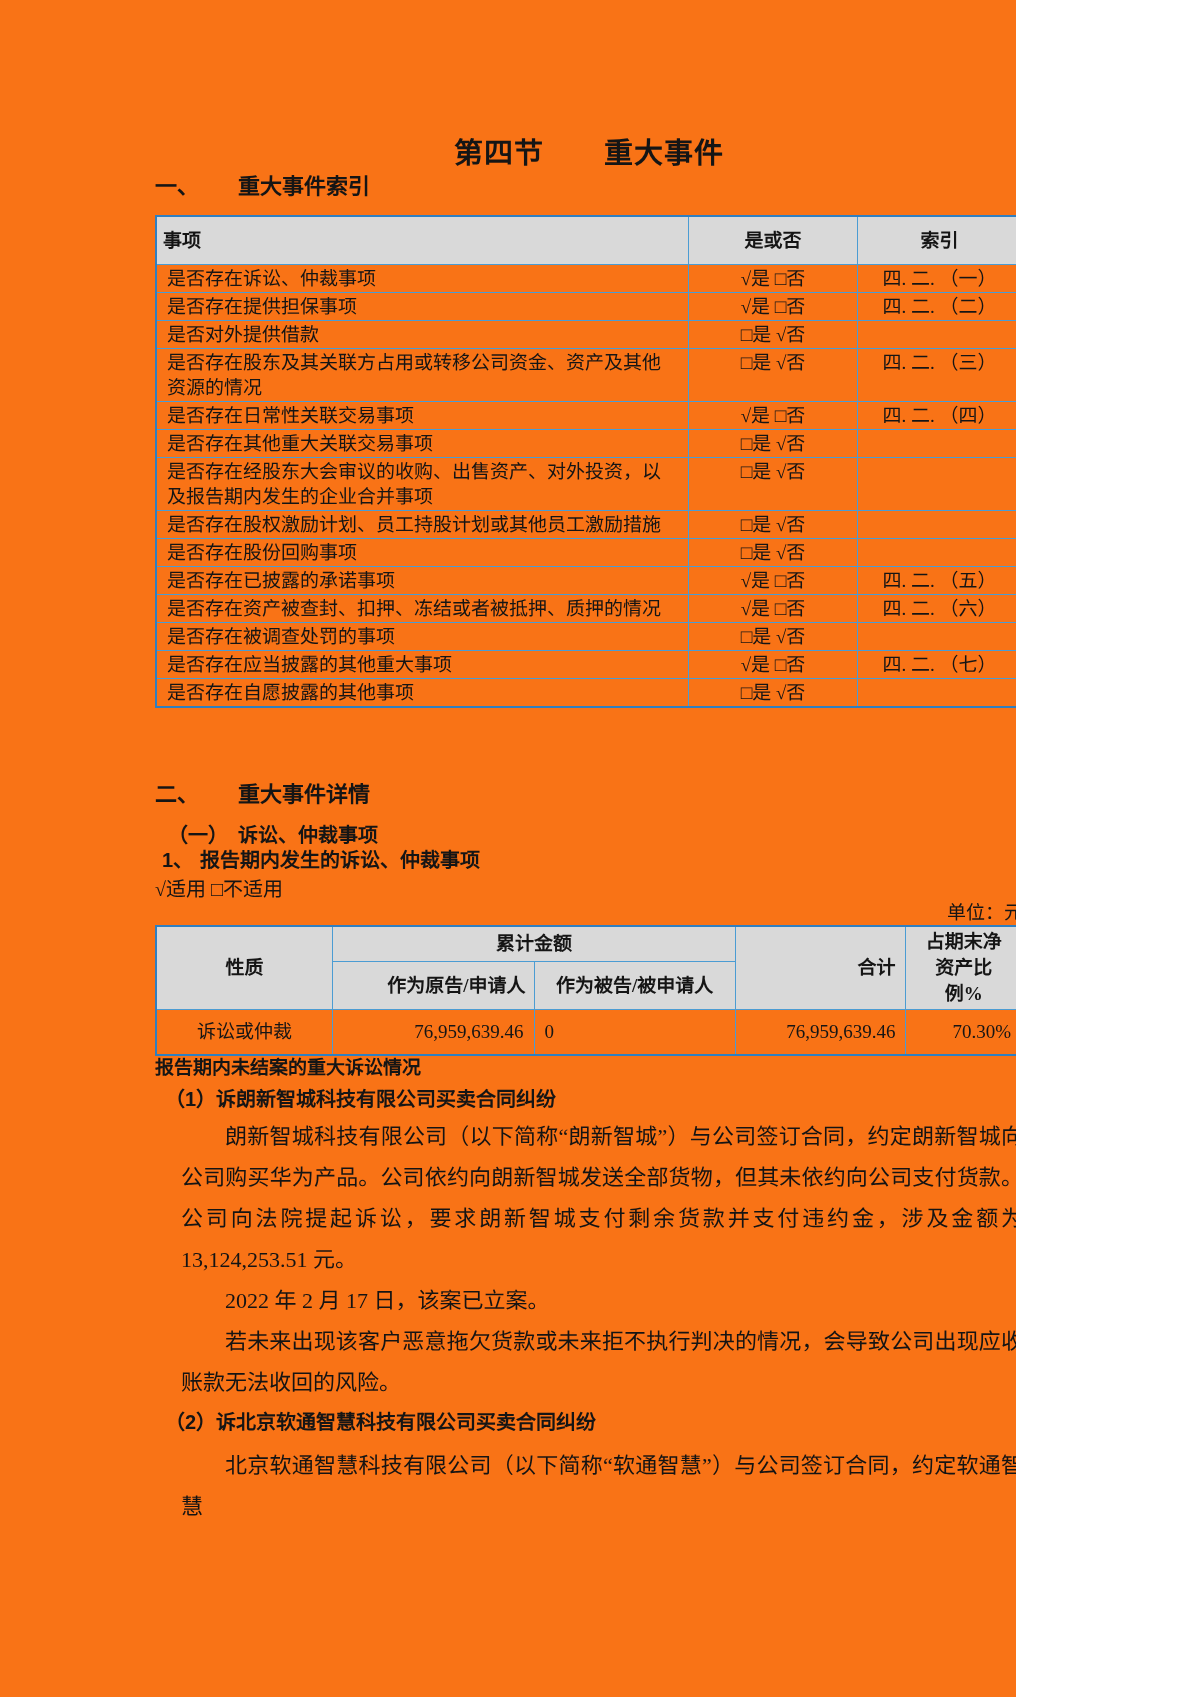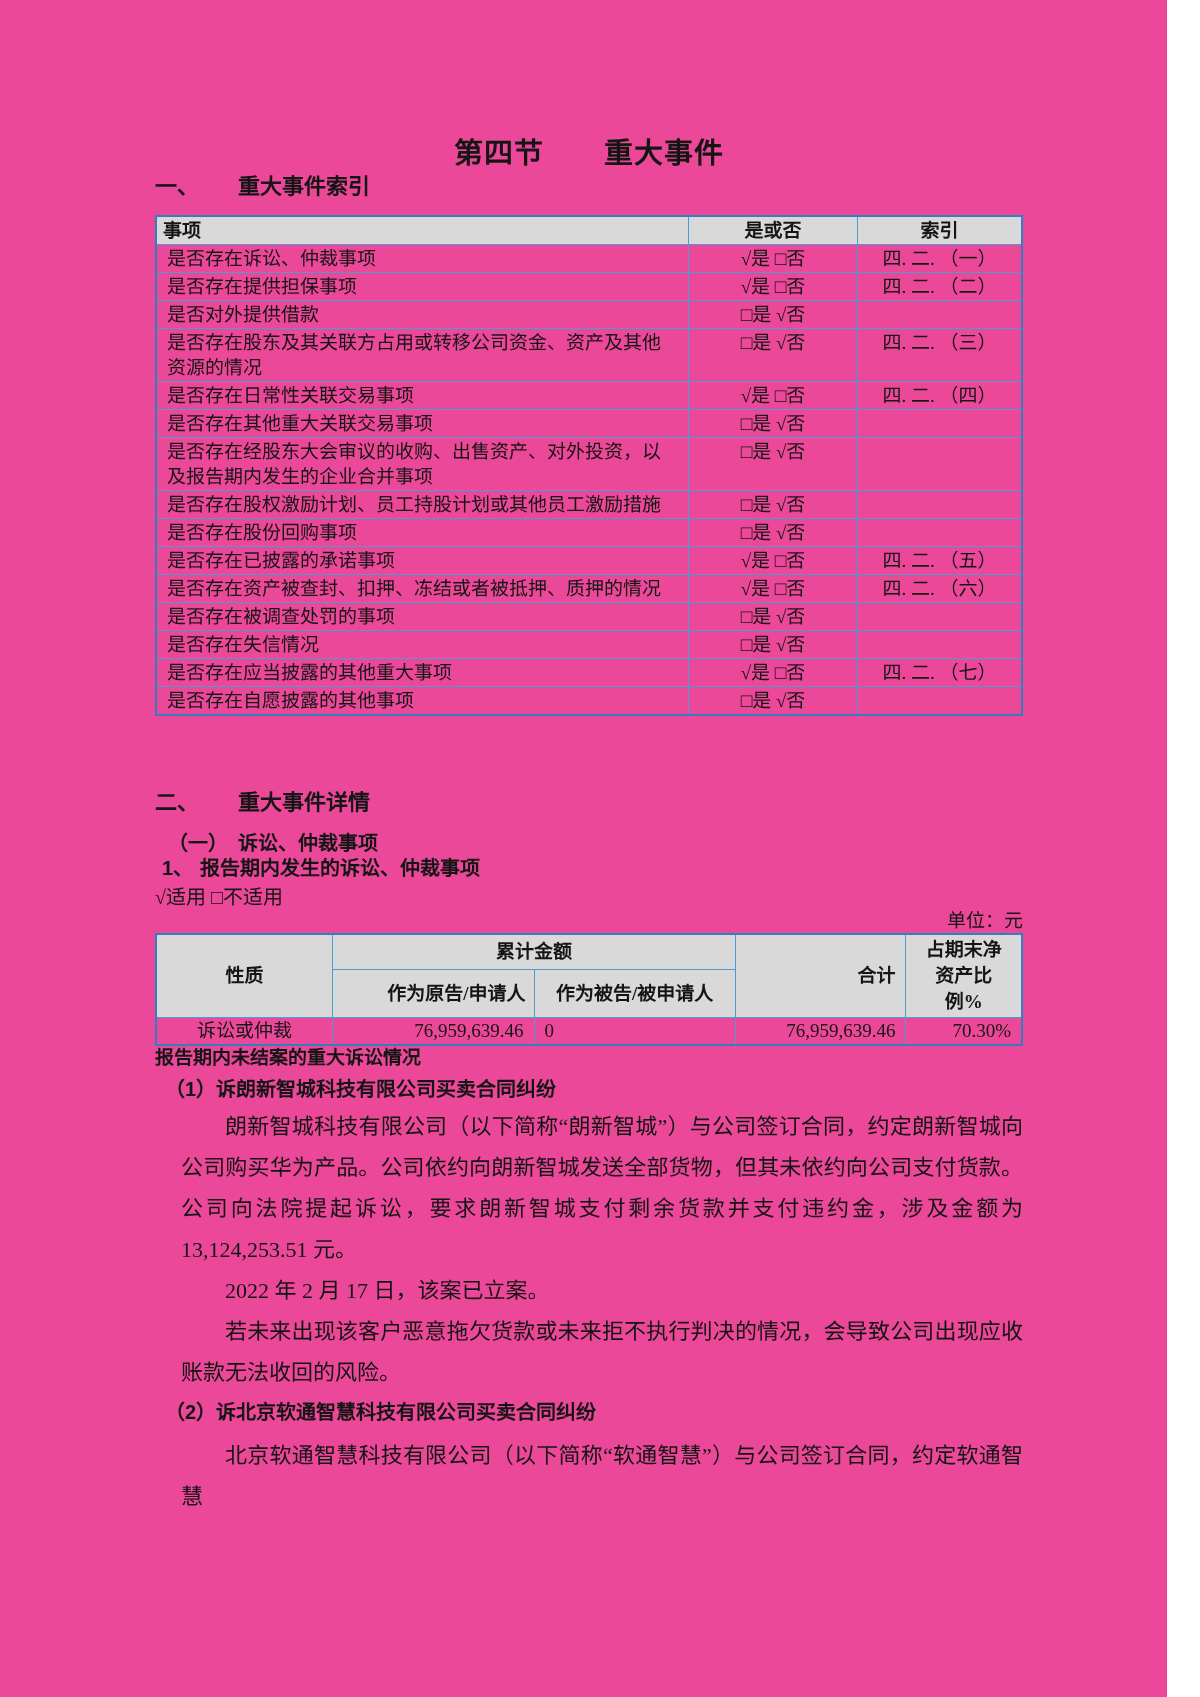--- a/index.html
+++ b/index.html
@@ -1,18 +1,18 @@
 <!DOCTYPE html>
 <html lang="zh-CN"><head>
 <meta charset="utf-8">
 <style>
   * { margin:0; padding:0; box-sizing:border-box; }
   html,body { background:#ffffff; }
   body { width:1200px; font-family:"Liberation Serif","DejaVu Serif",serif; color:#151515; }
-  .page { position:relative; width:1167px; height:1697px; background:#ec4899; overflow:hidden; }
+  .page { position:relative; width:1016px; height:1697px; background:#f97316; overflow:hidden; }
   .content { width:868px; margin-left:155px; padding-top:134px; }
 
   .doc-title {
     text-align:center;
     font-family:"Liberation Sans","DejaVu Sans",sans-serif;
     font-size:29px; font-weight:bold; line-height:38px; letter-spacing:1px;
   }
 
   .h-sec {
     font-family:"Liberation Sans","DejaVu Sans",sans-serif;
@@ -38,31 +38,31 @@
 
   .applicable { margin-top:4px; font-size:20px; line-height:26px; }
   .unit-line { text-align:right; font-size:19px; line-height:22px; }
 
   
   table { border-collapse:collapse; width:868px; table-layout:fixed; }
   .tbl { border:2px solid #2f7fc1; margin-top:13px; }
   .tbl th, .tbl td { border:1px solid #4b9cd3; font-size:19px; }
   .tbl th {
     background:#d9d9d9; font-weight:bold; text-align:center;
-    padding:2px 6px; line-height:23px;
+    padding:12px 6px; line-height:23px;
   }
   .t1 td { padding:1px 10px; line-height:25px; vertical-align:top; }
   .t1 .c-item { width:61.5%; text-align:left; }
   .t1 .c-yn   { width:19.5%; text-align:center;margin-top:16px; }
   .t1 .c-idx  { width:19%;   text-align:center; }
 
   .t2 { margin-top:1px; }
   .t2 th { padding:4px 10px; line-height:26px; vertical-align:middle; }
   .t2 .h-deep { padding:10px 8px; }
-  .t2 td { padding:1px 10px; line-height:24px;margin-top:21px; }
+  .t2 td { padding:10px 10px; line-height:24px;margin-top:21px; }
   .t2 .c-nature { width:20.4%; text-align:center; }
   .t2 .c-pla    { width:21.6%; text-align:right; }
   .t2 .c-def    { width:24.9%; }
   .t2 .c-tot    { width:19.7%; text-align:right; }
   .t2 .c-ratio  { width:13.4%; text-align:right; }
   .t2 th.c-ratio { text-align:center; padding:2px 14px; }
 
   
   .b-title { font-size:19px; font-weight:bold; line-height:24px; }
   .case-title {
@@ -162,25 +162,20 @@
             <td class="c-yn">√是 □否</td>
             <td class="c-idx">四. 二. （六）</td>
           </tr>
 
           <tr>
             <td class="c-item">是否存在被调查处罚的事项</td>
             <td class="c-yn">□是 √否</td>
             <td class="c-idx"></td>
           </tr>
 
-          <tr>
-            <td class="c-item">是否存在失信情况</td>
-            <td class="c-yn">□是 √否</td>
-            <td class="c-idx"></td>
-          </tr>
 
           <tr>
             <td class="c-item">是否存在应当披露的其他重大事项</td>
             <td class="c-yn">√是 □否</td>
             <td class="c-idx">四. 二. （七）</td>
           </tr>
 
           <tr>
             <td class="c-item">是否存在自愿披露的其他事项</td>
             <td class="c-yn">□是 √否</td>

